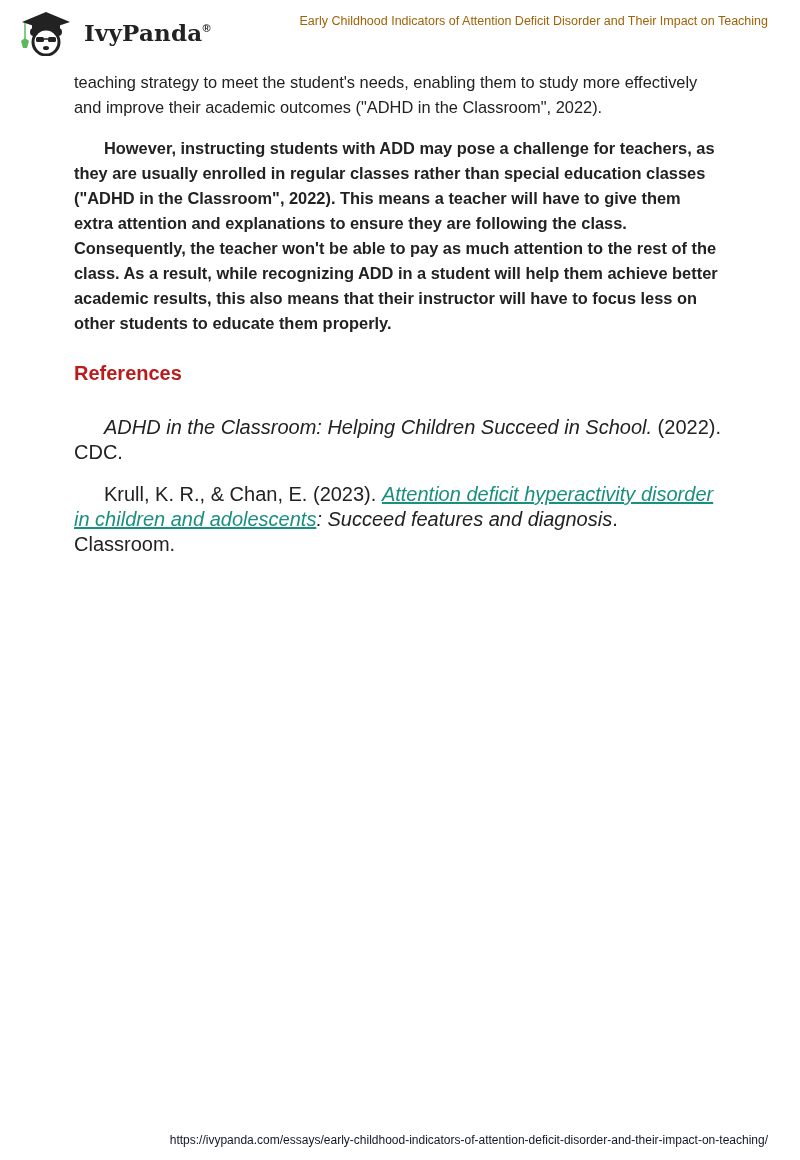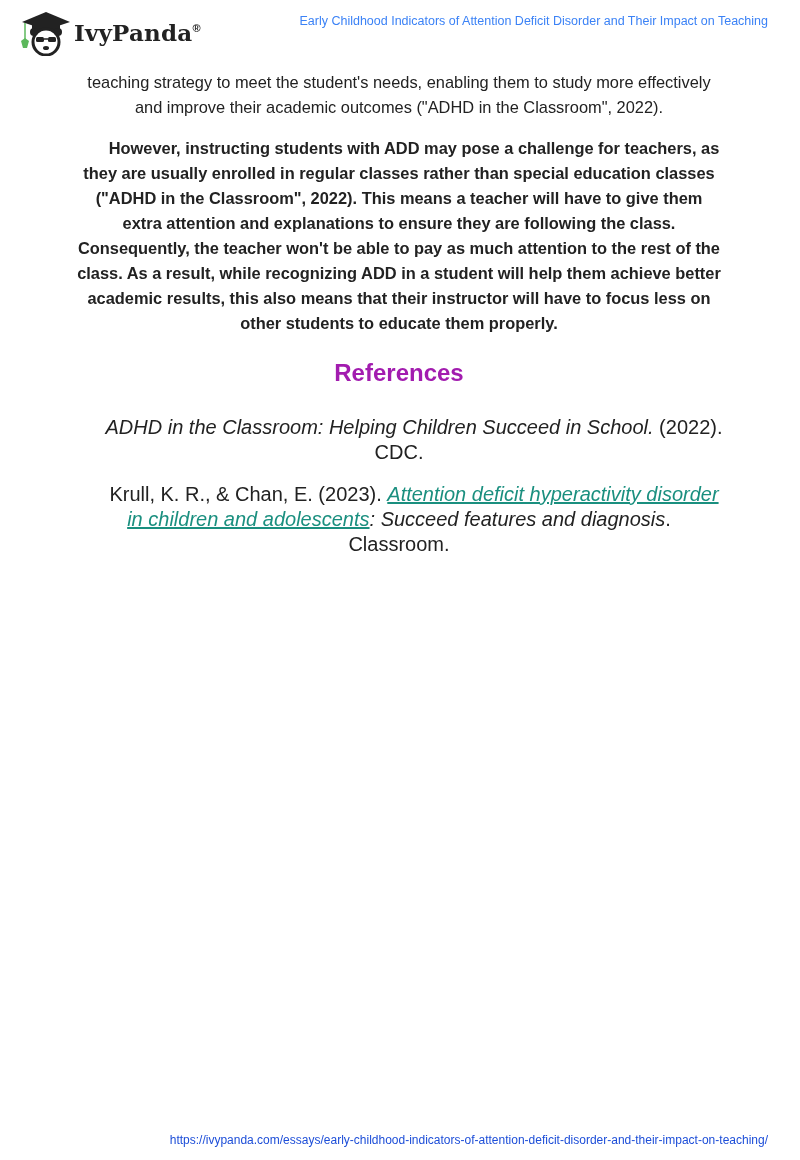--- a/index.html
+++ b/index.html
@@ -1,29 +1,29 @@
 <!DOCTYPE html>
 <html><head>
 <meta charset="utf-8">
 <style>
   html, body { margin: 0; padding: 0; background: #ffffff; }
   body { width: 800px; height: 1160px; position: relative; overflow: hidden; font-family: "Liberation Sans", sans-serif; color: #222222; }
   .header { position: absolute; left: 0; top: 0; width: 800px; height: 60px; }
   .logo { position: absolute; left: 16px; top: 8px; display: flex; align-items: center; }
   .logo-mark { width: 58px; height: 48px; position: relative; }
-  .logo-text { font-family: "DejaVu Serif", "Liberation Serif", serif; font-weight: bold; font-size: 23px; color: #222; margin-left: 0; letter-spacing: 0.2px; }
+  .logo-text { font-family: "DejaVu Serif", "Liberation Serif", serif; font-weight: bold; font-size: 23px; color: #222; margin-left: 10px; letter-spacing: 0.2px; }
   .logo-reg { font-size: 11px; vertical-align: super; font-family: "Liberation Sans", sans-serif; font-weight: bold; }
-  .doc-title { position: absolute; right: 32px; top: 14px; font-size: 12.5px; color: #3b82f6; }
-  .content { position: absolute; left: 74px; top: 70px; width: 650px; text-align: center; }
+  .doc-title { position: absolute; right: 32px; top: 14px; font-size: 12.5px; color: #a16207; }
+  .content { position: absolute; left: 74px; top: 70px; width: 650px; }
   p.body { font-size: 16.4px; line-height: 25px; margin: 0 0 16px 0; color: #222; }
   p.indent { text-indent: 30px; font-weight: bold; }
-  h2.refs { font-size: 24px; font-weight: bold; margin: 19px 0 24px 0; color: #a21caf; line-height: 36px; }
+  h2.refs { font-size: 20px; font-weight: bold; margin: 19px 0 24px 0; color: #b91c1c; line-height: 36px; }
   p.ref { font-size: 20px; line-height: 25px; margin: 0 0 17px 0; text-indent: 30px; color: #222; }
   a.reflink { color: #1a8f7f; text-decoration: underline; font-style: italic; }
-  .footer { position: absolute; right: 32px; top: 1133px; font-size: 12px; color: #1d4ed8; padding-left: 44px; }
+  .footer { position: absolute; right: 32px; top: 1133px; font-size: 12px; color: #0f172a; padding-left: 44px; }
 </style>
 </head>
 <body>
 
 <div class="header">
   <div class="logo">
     <div class="logo-mark">
       <svg width="58" height="48" viewBox="0 0 58 48">
 
         <polygon points="6,14 30,4 54,14 30,22" fill="#222"></polygon>

